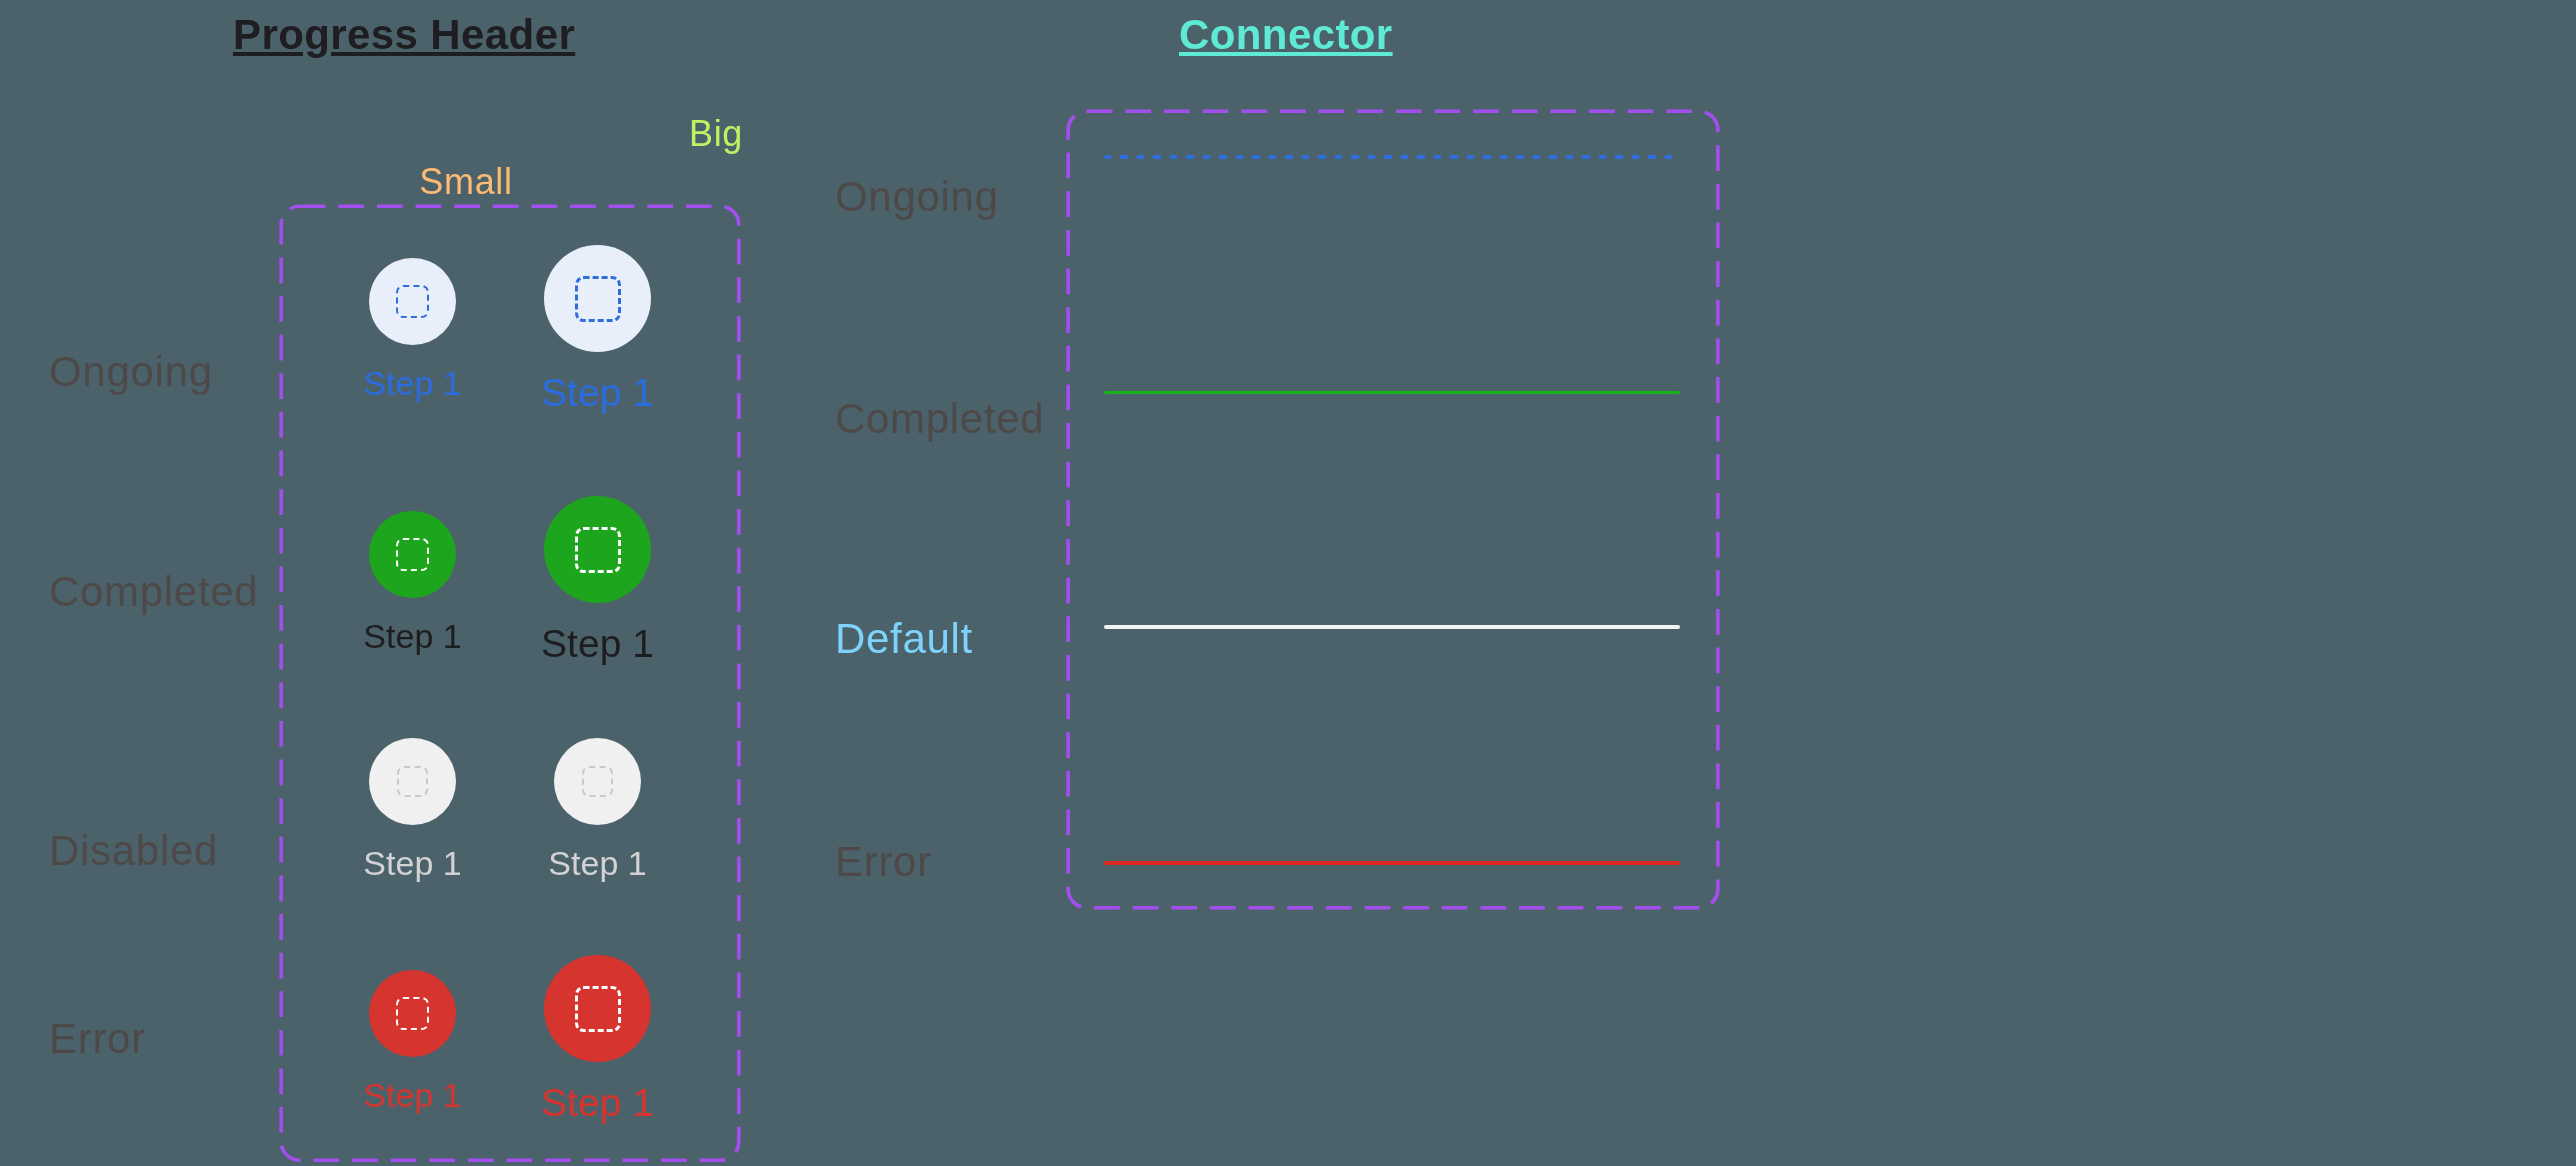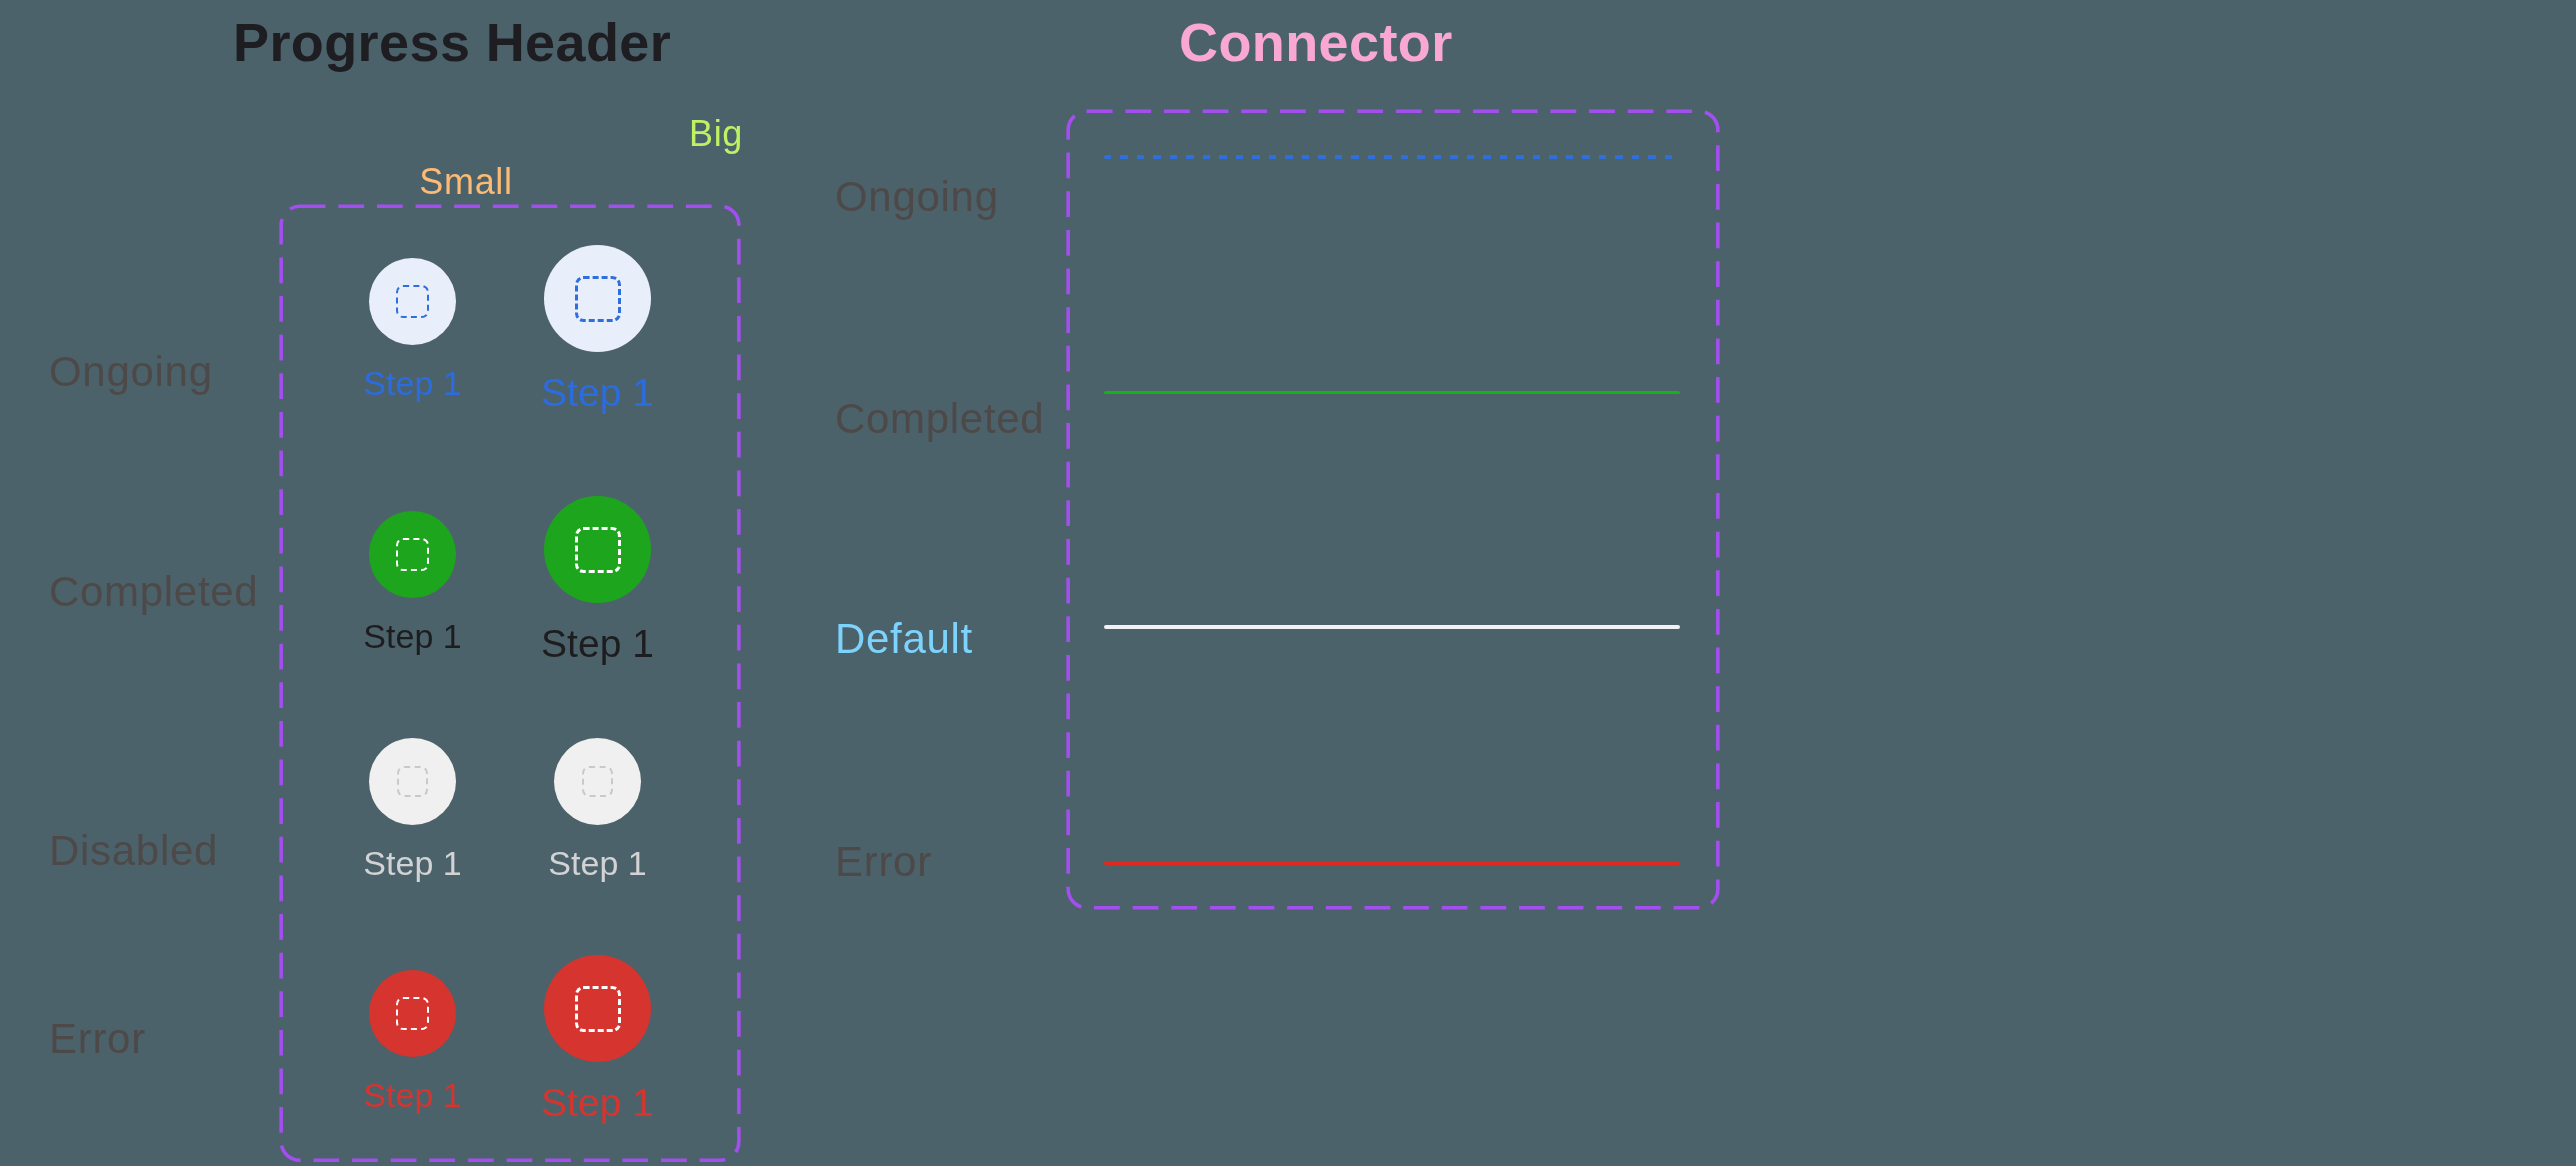--- a/index.html
+++ b/index.html
@@ -2,21 +2,21 @@
 <html style="font-size:11.4px"><head>
 <meta charset="utf-8">
 <style>
   html,body{margin:0;padding:0;}
   body{
     width:2576px;height:1166px;overflow:hidden;position:relative;
     font-family:"Liberation Sans",sans-serif;
   }
   .abs{position:absolute;}
   .section-title{
-    font-size:54px;font-weight:600;letter-spacing:0.4px;white-space:nowrap;
+    font-size:42px;font-weight:600;letter-spacing:0.4px;white-space:nowrap;text-decoration:underline;
   }
   .muted-label{
     font-size:42px;font-weight:400;letter-spacing:0.7px;white-space:nowrap;margin-top:16px;
   }
   .col-header{
     width:172px;text-align:center;font-size:36px;letter-spacing:0.7px;white-space:nowrap;
   }
   .demo-box-svg{pointer-events:none;}
   .cell{
     width:157px;display:flex;flex-direction:column;align-items:center;justify-content:space-between;
@@ -105,21 +105,21 @@
   </div>
   <div class="step-label f-sm" style="color: rgb(214, 52, 46);">Step 1</div>
 </div>
 <div class="abs cell" style="left:519px;top:955px;">
   <div class="circle sz-lg" style="background: rgb(214, 52, 46);">
     <div class="dashed-square sz-lg" style="border-color: rgb(255, 255, 255);"></div>
   </div>
   <div class="step-label f-lg" style="color: rgb(214, 52, 46);">Step 1</div>
 </div>
 
-<div class="abs section-title" style="left: 1179px; top: 11.4px; color: #f9a8d4;">Connector</div>
+<div class="abs section-title" style="left: 1179px; top: 11.4px; color: #5eead4;">Connector</div>
 
 <div class="abs muted-label" style="left: 835px; top: 157px; color: rgb(78, 73, 73);">Ongoing</div>
 <div class="abs muted-label" style="left: 835px; top: 379px; color: rgb(78, 73, 73);">Completed</div>
 <div class="abs muted-label" style="left: 835px; top: 599px; color: #7dd3fc;">Default</div>
 <div class="abs muted-label" style="left: 835px; top: 822px; color: rgb(78, 73, 73);">Error</div>
 
 <svg class="abs demo-box-svg" style="left:1066px;top:109px;" width="654" height="801" viewBox="0 0 914 1119">
   <rect x="3" y="3" width="908" height="1113" rx="26" fill="none" stroke-width="5" stroke-dasharray="36 18" stroke="#a34ff0"></rect>
 </svg>
 

